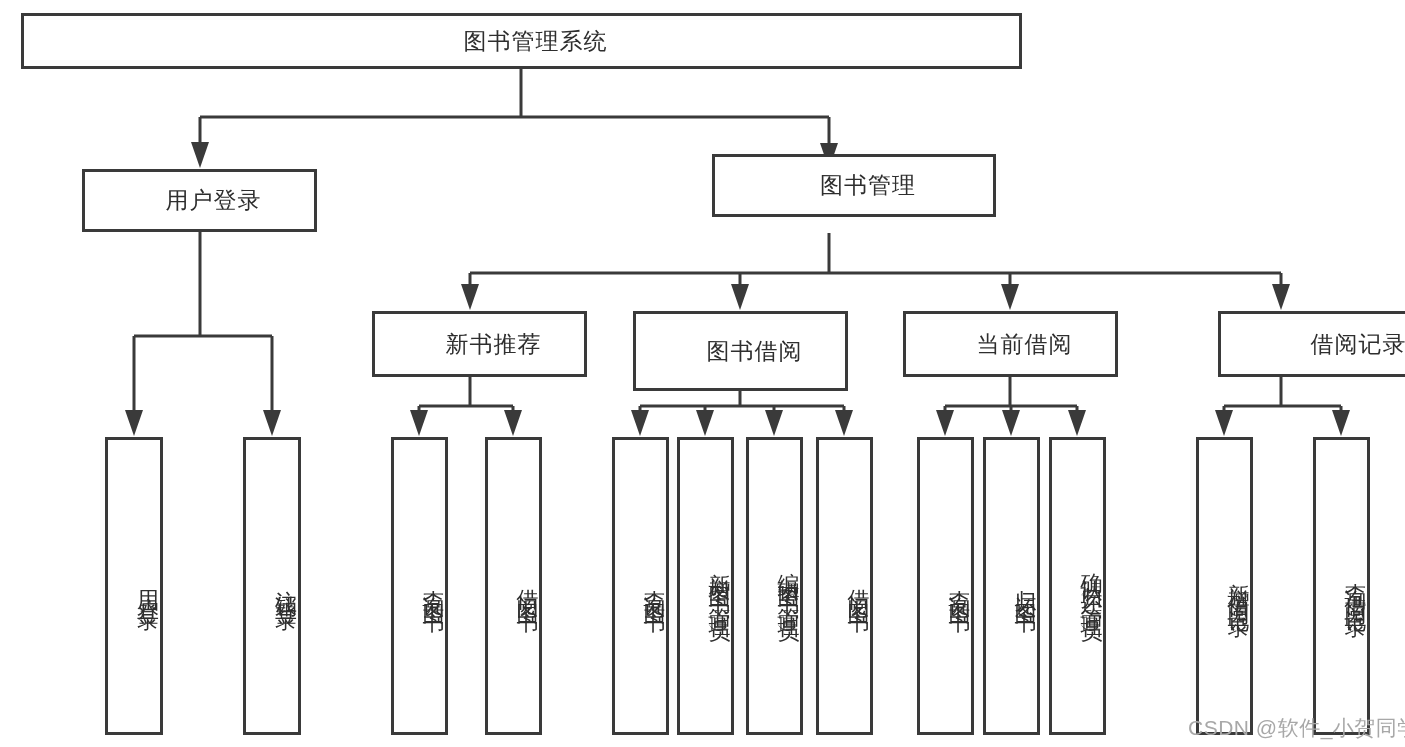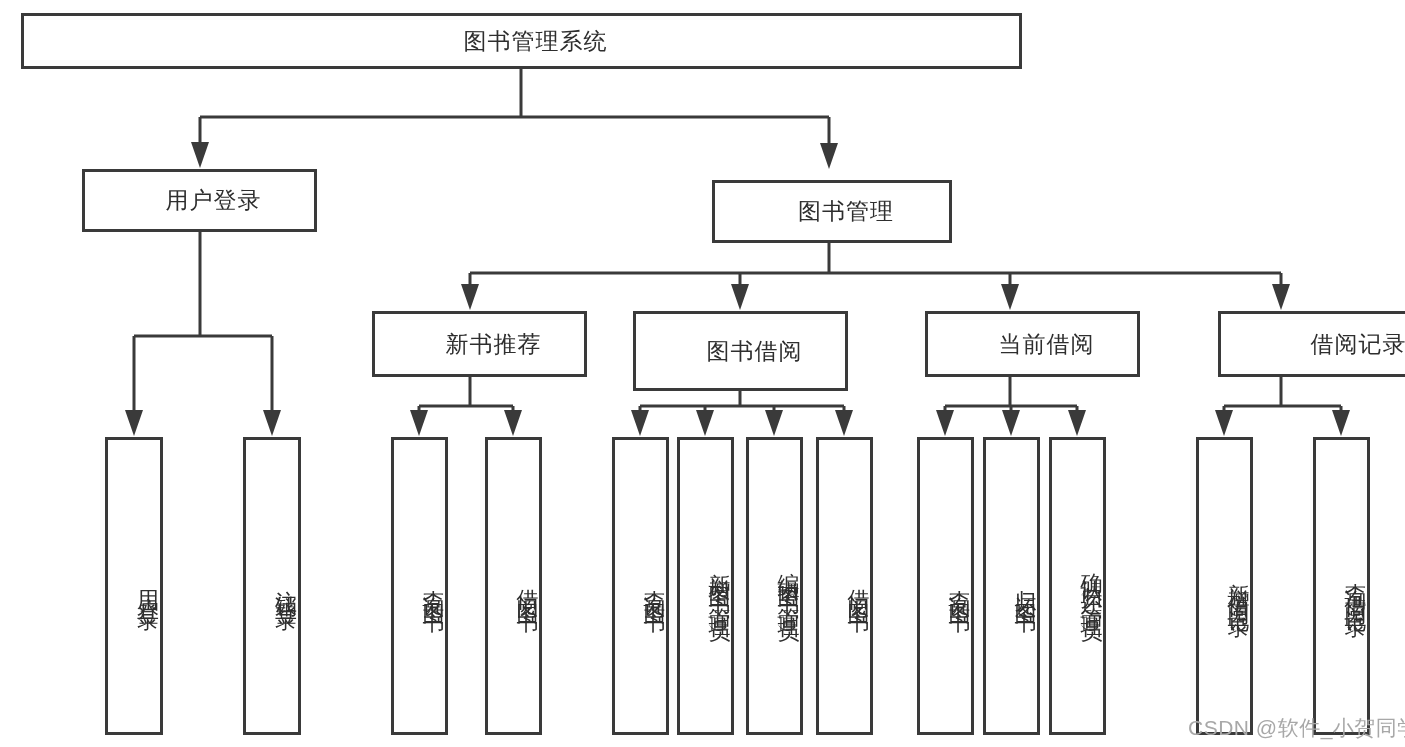--- a/index.html
+++ b/index.html
@@ -122,25 +122,25 @@
       <polygon class="head" points="1002,410 1020,410 1011,436"></polygon>
       <polygon class="head" points="1068,410 1086,410 1077,436"></polygon>
       <polygon class="head" points="1215,410 1233,410 1224,436"></polygon>
       <polygon class="head" points="1332,410 1350,410 1341,436"></polygon>
     </g>
   </svg>
 
   <div class="node h" style="left:21px;top:13px;width:1001px;height:56px">图书管理系统</div>
 
   <div class="node h" style="left:82px;top:169px;width:235px;height:63px">用户登录</div>
-  <div class="node h" style="left:712px;top:180px;width:240px;height:63px">图书管理</div>
+  <div class="node h" style="left:712px;top:154px;width:284px;height:63px">图书管理</div>
 
   <div class="node h" style="left:372px;top:311px;width:215px;height:66px">新书推荐</div>
   <div class="node h" style="left:633px;top:311px;width:215px;height:80px">图书借阅</div>
-  <div class="node h" style="left:925px;top:311px;width:215px;height:66px">当前借阅</div>
+  <div class="node h" style="left:903px;top:311px;width:215px;height:66px">当前借阅</div>
   <div class="node h" style="left:1218px;top:311px;width:253px;height:66px">借阅记录</div>
 
   <div class="node v" style="left:105px;top:437px;width:58px;height:298px">用户登录</div>
   <div class="node v" style="left:243px;top:437px;width:58px;height:298px">注销登录</div>
 
   <div class="node v" style="left:391px;top:437px;width:57px;height:298px">查询图书</div>
   <div class="node v" style="left:485px;top:437px;width:57px;height:298px">借阅图书</div>
 
   <div class="node v" style="left:612px;top:437px;width:57px;height:298px">查询图书</div>
   <div class="node v" style="left:677px;top:437px;width:57px;height:298px">新增图书（管理员）</div>

